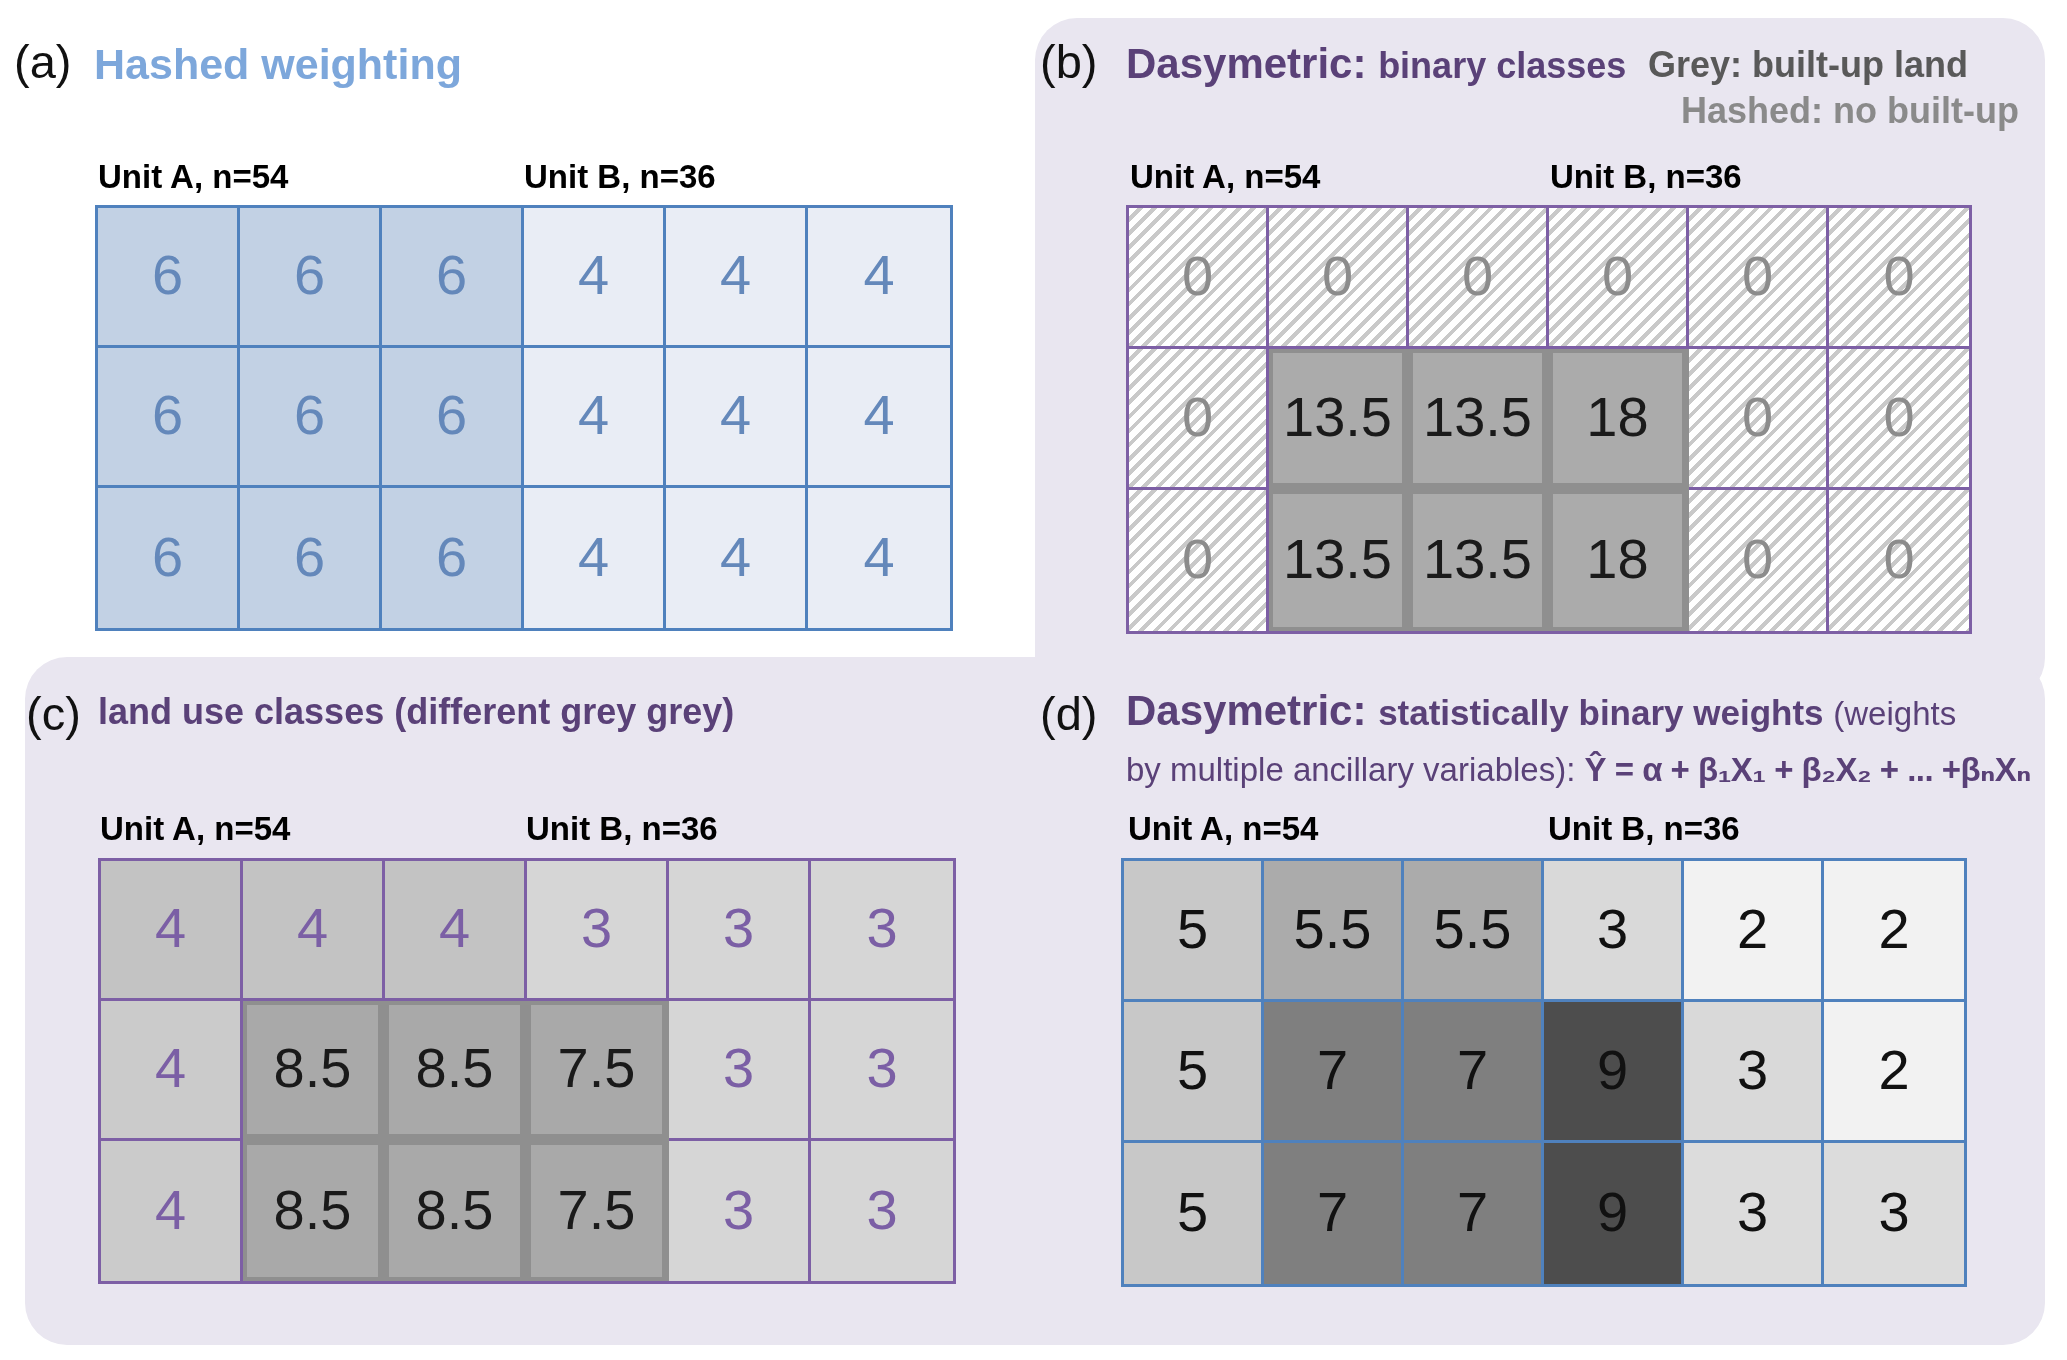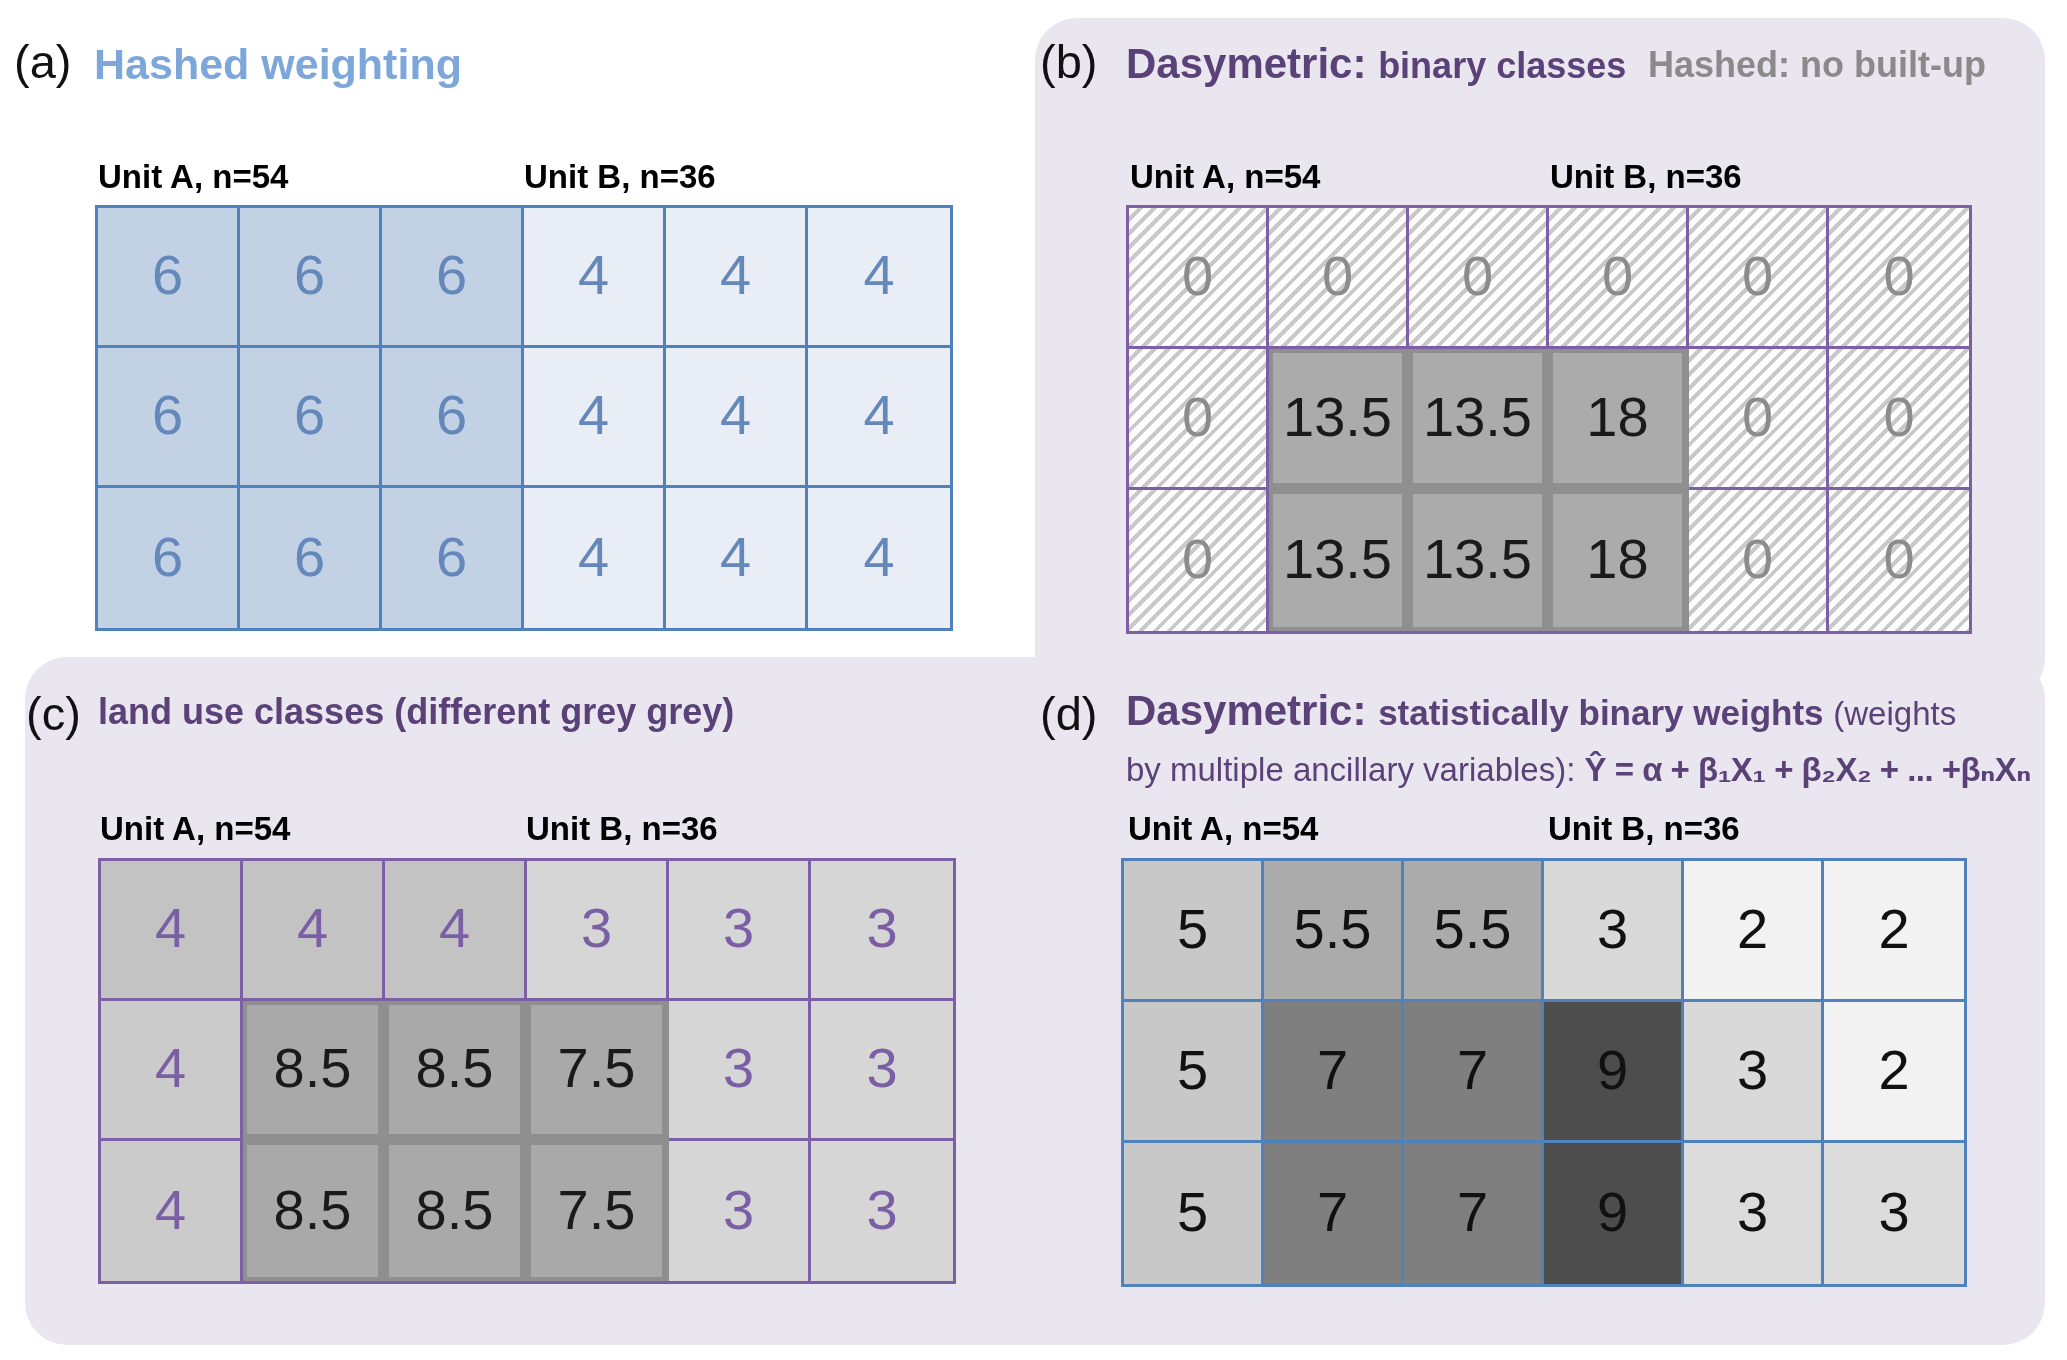--- a/index.html
+++ b/index.html
@@ -25,21 +25,21 @@
   .heading-c{left:98px;top:686px;line-height:52px;}
   .heading-d{left:1126px;top:686px;line-height:50px;}
   .h-strong{font-size:42px;font-weight:700;}
   .h-mid{font-size:36px;font-weight:700;}
   .h-mid-d{font-size:35px;font-weight:700;}
   .h-light{font-size:33px;font-weight:400;}
   .h-formula{font-size:33px;font-weight:700;letter-spacing:-0.5px;}
 
   .legend{position:absolute;left:1648px;top:42px;line-height:46px;font-size:36px;font-weight:700;}
   .legend-grey{color:#595959;}
-  .legend-hashed{color:#8a8a8a;}
+  .legend-hashed{color:#8a8a8a;margin-left:33px;}
 
   .unit{position:absolute;font-size:33px;font-weight:700;color:#000;white-space:nowrap;}
   .ua-a{left:98px;top:158px;}  .ub-a{left:524px;top:158px;}
   .ua-b{left:1130px;top:158px;} .ub-b{left:1550px;top:158px;}
   .ua-c{left:100px;top:810px;}  .ub-c{left:526px;top:810px;}
   .ua-d{left:1128px;top:810px;} .ub-d{left:1548px;top:810px;}
 
   .grid{position:absolute;display:grid;grid-template-columns:repeat(6,1fr);grid-template-rows:repeat(3,1fr);box-sizing:border-box;}
   .grid-a{left:95px;top:205px;width:858px;height:426px;border:3px solid #4f81bd;--bc:#4f81bd;}
   .grid-b{left:1126px;top:205px;width:846px;height:429px;border:3px solid #7d5fa5;--bc:#7d5fa5;}
@@ -83,20 +83,21 @@
     <div class="cell" style="background: rgb(194, 209, 228); color: rgb(100, 136, 186);">6</div>
     <div class="cell" style="background: rgb(194, 209, 228); color: rgb(100, 136, 186);">6</div>
     <div class="cell" style="background: rgb(233, 237, 245); color: rgb(100, 136, 186);">4</div>
     <div class="cell" style="background: rgb(233, 237, 245); color: rgb(100, 136, 186);">4</div>
     <div class="cell" style="background: rgb(233, 237, 245); color: rgb(100, 136, 186);">4</div>
   </div>
 
 <span class="plabel pl-b">(b)</span>
 <div class="heading heading-b"><span class="h-strong">Dasymetric: </span><span class="h-mid">binary classes</span></div>
 <div class="legend">
+  <div class="legend-grey">Grey: built-up land</div>
   <div class="legend-hashed">Hashed: no built-up</div>
 </div>
 <span class="unit ua-b">Unit A, n=54</span>
 <span class="unit ub-b">Unit B, n=36</span>
 <div class="grid grid-b">
     <div class="cell hatched" style="color: rgb(140, 140, 140);">0</div>
     <div class="cell hatched" style="color: rgb(140, 140, 140);">0</div>
     <div class="cell hatched" style="color: rgb(140, 140, 140);">0</div>
     <div class="cell hatched" style="color: rgb(140, 140, 140);">0</div>
     <div class="cell hatched" style="color: rgb(140, 140, 140);">0</div>

